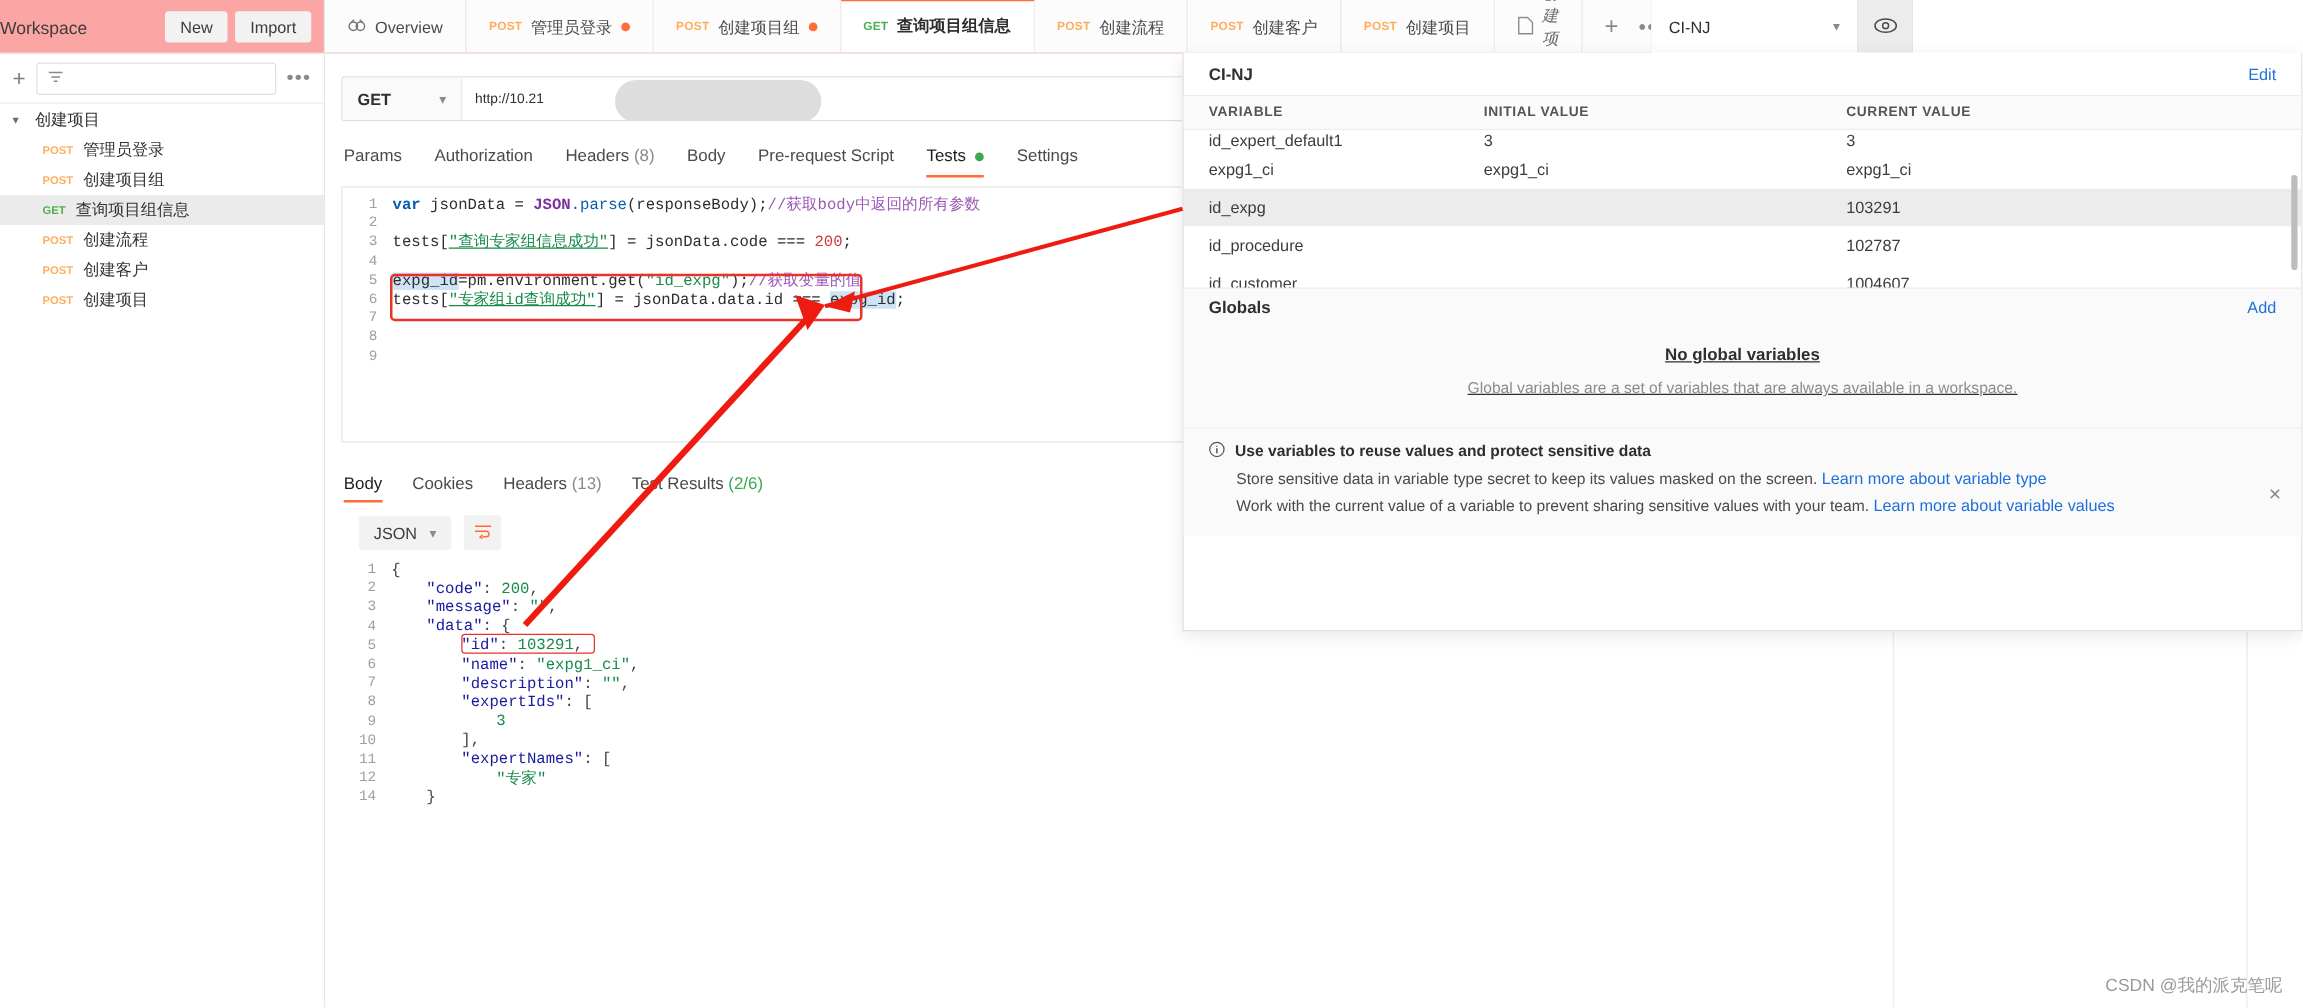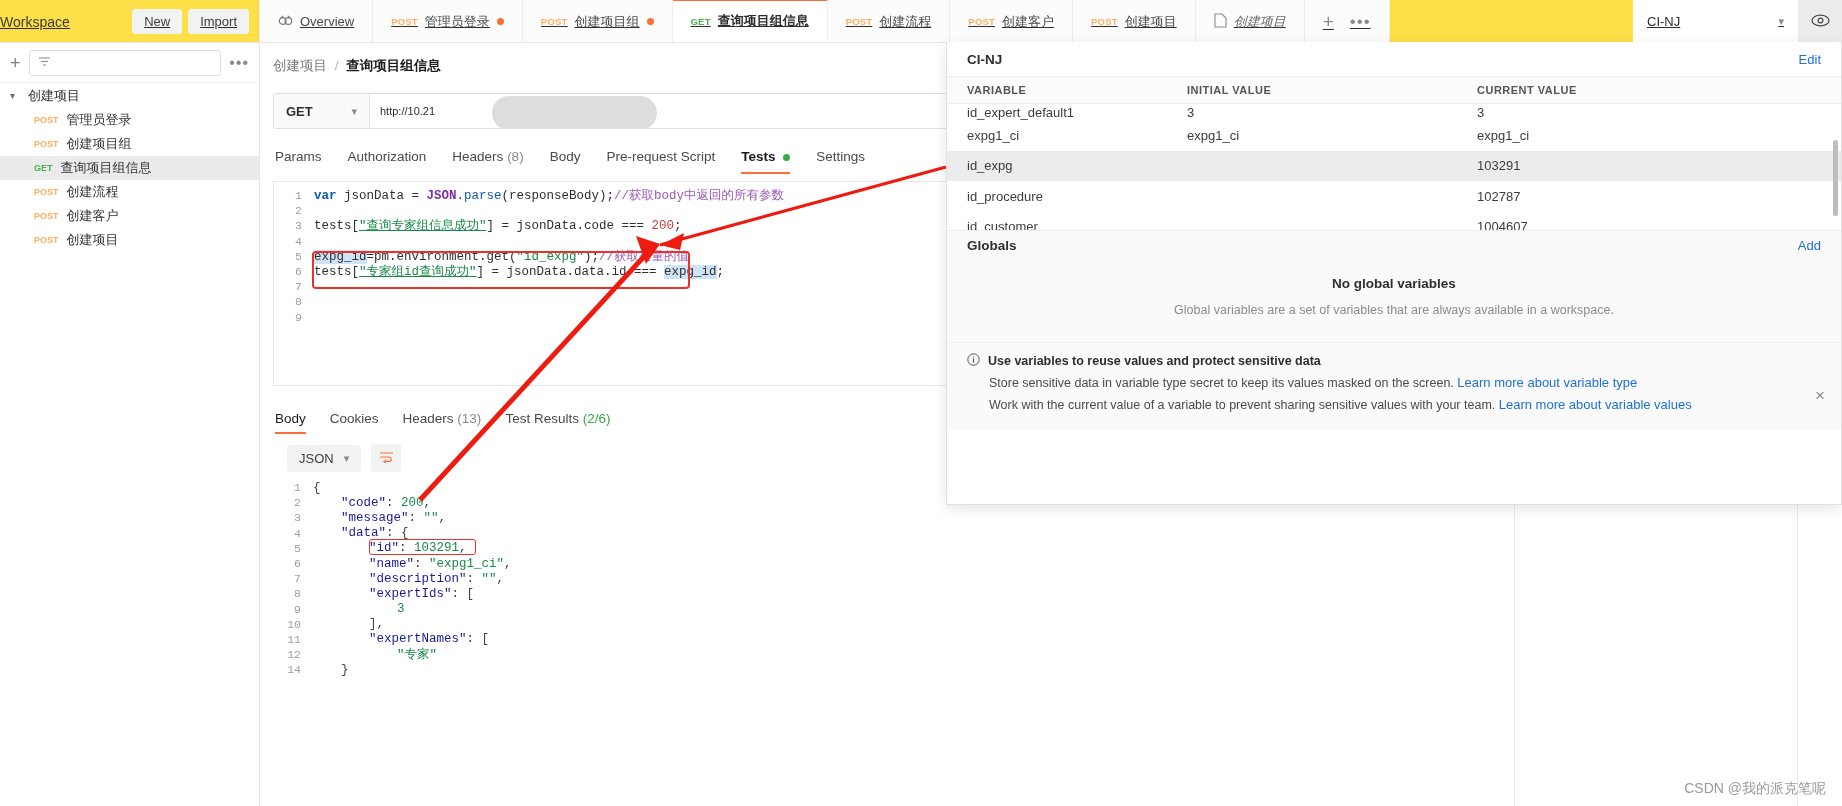--- a/index.html
+++ b/index.html
@@ -9,24 +9,24 @@
     overflow: hidden;
     background: #fff;
     font-family: "Liberation Sans", sans-serif;
     font-size: 13px;
     color: #2e2e2e;
   }
   #app { position: relative; width: 1842px; height: 806px; overflow: hidden; }
 
   
   .topbar {
-    position: absolute; top: 0; left: 0; width: 1842px; height: 43px;
-    background: #fde047;
+    position: absolute; top: 0; left: 0; width: 1530px; height: 43px;
+    background: #fca5a5;
     border-bottom: 1px solid #e4e4e4;
-    display: flex; align-items: stretch; text-decoration: underline;
+    display: flex; align-items: stretch;
   }
   .ws-left {
     width: 260px; height: 43px; flex: 0 0 260px;
     display: flex; align-items: center; padding: 0 10px 0 0;
     border-right: 1px solid #e6e6e6;
   }
   .ws-title {
     flex: 1; font-size: 14px; color: #3c3c3c; padding-left: 0px; white-space: nowrap;
     overflow: hidden;
   }
@@ -154,21 +154,21 @@
     background:#ddd; border-radius: 12px;
   }
 
   .req-tabs {
     display: flex; align-items: center; gap: 26px;
     margin: 16px 0 0 14px; font-size: 13.5px; color: #4a4a4a;
     height: 28px;
   }
   .req-tab { cursor: pointer; position: relative; padding-bottom: 6px; white-space: nowrap; }
   .req-tab .count { color: #8a8a8a; }
-  .req-tab.active { color: #1c1c1c; font-weight: 700; }
+  .req-tab.active { color: #1c1c1c; font-weight: 400; }
   .req-tab.active:after {
     content: ''; position: absolute; left: 0; right: 0; bottom: -4px;
     height: 2px; background: #ff6c37;
   }
   .green-dot { width: 7px; height: 7px; border-radius: 50%; background: #3ba94b; display: inline-block; margin-left: 4px; }
 
   
   .editor {
     margin: 8px 0 0 12px; width: 1225px; height: 205px;
     border: 1px solid #e6e6e6; border-top: 1px solid #e6e6e6;
@@ -273,21 +273,21 @@
   .var-scroll {
     position: absolute; right: 3px; top: 36px; width: 5px; height: 76px;
     background: #bdbdbd; border-radius: 3px;
   }
   .globals-row {
     display: flex; align-items: center; justify-content: space-between;
     height: 30px; padding: 0 20px; font-size: 13.5px; color: #2e2e2e; font-weight: 600;
     background: #fafafa; border-top: 1px solid #ededed;
   }
   .globals-empty {
-    background: #fafafa; text-align: center; padding: 16px 160px 22px 160px;
+    background: #fafafa; text-align: center; padding: 16px 160px 22px 160px; text-decoration: underline;
   }
   .ge-title { font-size: 13.5px; font-weight: 700; color: #2e2e2e; margin-bottom: 10px; }
   .ge-sub { font-size: 12.5px; color: #8c8c8c; line-height: 1.55; }
   .info-box {
     background: #fafafa; padding: 10px 20px 14px 20px; position: relative;
     border-top: 1px solid #f0f0f0;
   }
   .info-title { font-size: 12.5px; font-weight: 700; color: #2e2e2e; display:flex; gap:8px; align-items:center;}
   .info-body { font-size: 12.5px; color: #4a4a4a; line-height: 1.62; margin-top: 3px; padding-left: 22px;}
   .info-close {
@@ -437,25 +437,20 @@
       <span>创建客户</span>
     </div>
     <div class="req-row">
       <span class="req-meth post">POST</span>
       <span>创建项目</span>
     </div>
   </div>
 
   <div class="main">
 
-    <div class="breadcrumb">
-      <span>创建项目</span>
-      <span class="bc-sep">/</span>
-      <span class="bc-cur">查询项目组信息</span>
-    </div>
 
     <div class="url-card">
       <div class="url-row">
         <div class="method-sel">
           <span>GET</span>
           <span class="env-chev">▾</span>
         </div>
         <div class="url-input">
           <span>http://10.21</span>
             <span>&nbsp;&nbsp;&nbsp;&nbsp;&nbsp;&nbsp;&nbsp;&nbsp;&nbsp;&nbsp;&nbsp;&nbsp;&nbsp;&nbsp;&nbsp;&nbsp;&nbsp;&nbsp;&nbsp;&nbsp;&nbsp;&nbsp;&nbsp;&nbsp;&nbsp;&nbsp;&nbsp;</span>

